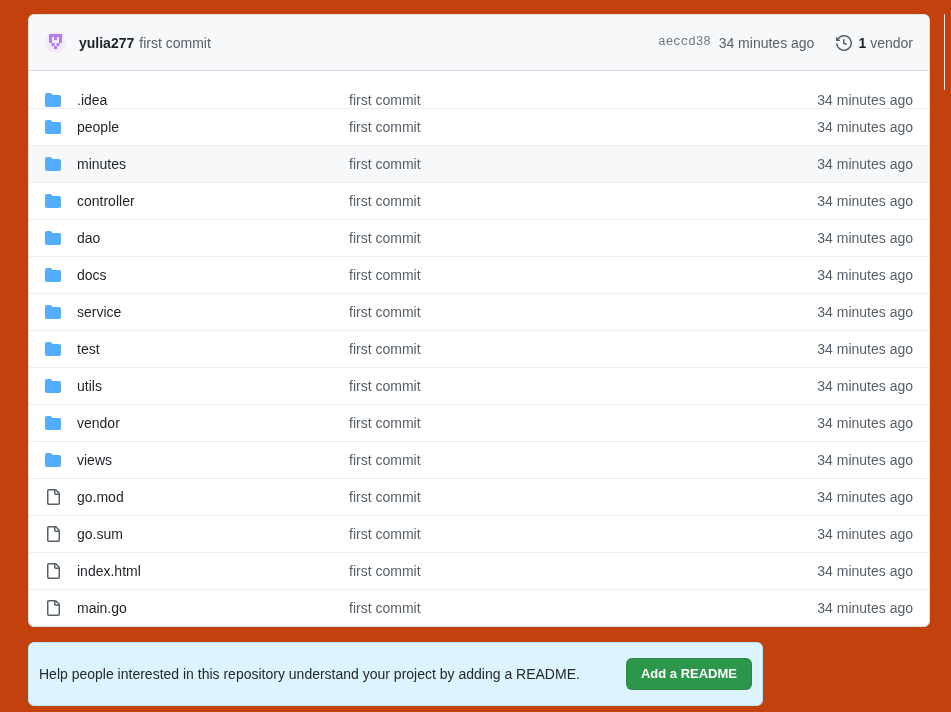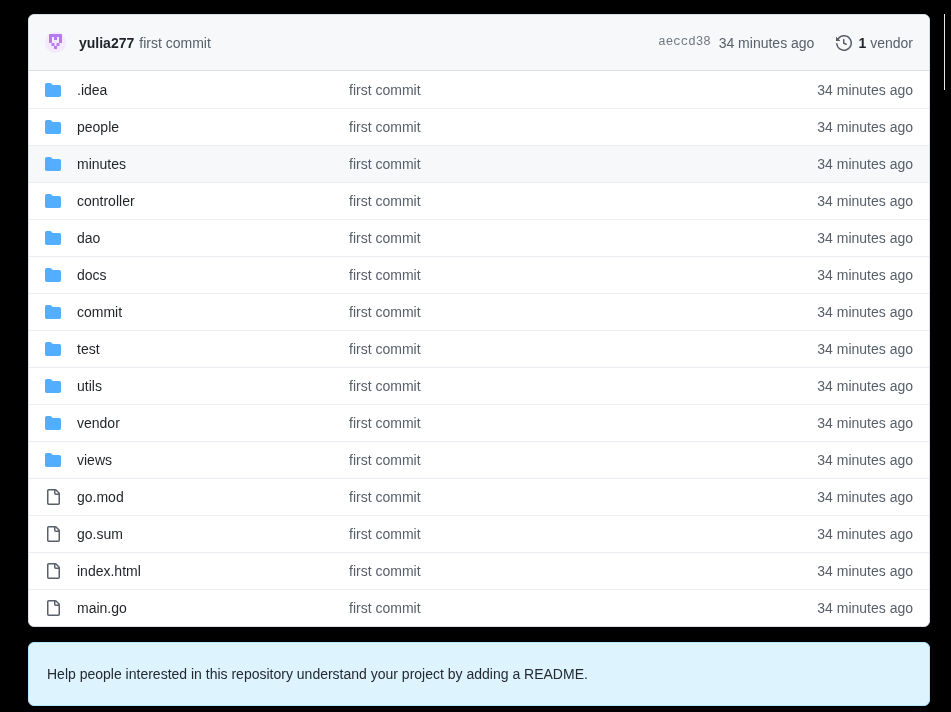--- a/index.html
+++ b/index.html
@@ -11,21 +11,21 @@
     background: #ffffff;
     font-family: "Liberation Sans", sans-serif;
     -webkit-font-smoothing: antialiased;
   }
 
   .page {
     position: relative;
     width: 951px;
     height: 712px;
     overflow: hidden;
-    background: #000000;
+    background: #c2410c;
   }
 
   
   .repo-box {
     position: absolute;
     left: 28px;
     top: 14px;
     width: 902px;
     border: 1px solid #d8dee4;
     border-radius: 6px;
@@ -106,21 +106,21 @@
 
   
   .file-row {
     display: flex;
     align-items: center;
     height: 37px;
     padding: 0 16px;
     border-top: 1px solid #eaeef2;
     background: #ffffff;
   }
-  .file-row:first-child { border-top: none; }
+  .file-row:first-child { border-top: none; align-items: flex-end; }
   .file-row.highlight { background: #f6f8fa; }
 
   .cell-icon {
     width: 32px;
     flex: 0 0 auto;
     display: flex;
     align-items: center;
   }
   .cell-name {
     width: 272px;
@@ -148,28 +148,28 @@
   }
 
   .icon-folder { display: block; }
   .icon-file { display: block; }
 
   
   .readme-banner {
     position: absolute;
     left: 28px;
     top: 642px;
-    width: 902px;
+    width: 735px;
     height: 64px;
     background: #ddf4ff;
     border: 1px solid #b6e3ff;
     border-radius: 6px;
     display: flex;
     align-items: center;
-    padding: 0 18px;
+    padding: 0 10px;
   }
   .readme-text {
     font-size: 14px;
     color: #24292f;
   }
   .readme-btn {
     margin-left: auto;
     background: #2c974b;
     border: 1px solid rgba(27,31,36,0.15);
     border-radius: 6px;
@@ -313,21 +313,21 @@
           <div class="cell-name">docs</div>
           <div class="cell-commit">first commit</div>
           <div class="cell-time">34 minutes ago</div>
         </div>
         <div class="file-row">
           <div class="cell-icon">
             <svg class="icon-folder" width="16" height="16" viewBox="0 0 16 16" aria-hidden="true">
               <path fill="#54aeff" d="M1.75 1A1.75 1.75 0 0 0 0 2.75v10.5C0 14.216.784 15 1.75 15h12.5A1.75 1.75 0 0 0 16 13.25v-8.5A1.75 1.75 0 0 0 14.25 3h-6.5a.25.25 0 0 1-.2-.1l-.9-1.2C6.07 1.26 5.55 1 5 1z"></path>
             </svg>
           </div>
-          <div class="cell-name">commit</div>
+          <div class="cell-name">service</div>
           <div class="cell-commit">first commit</div>
           <div class="cell-time">34 minutes ago</div>
         </div>
         <div class="file-row">
           <div class="cell-icon">
             <svg class="icon-folder" width="16" height="16" viewBox="0 0 16 16" aria-hidden="true">
               <path fill="#54aeff" d="M1.75 1A1.75 1.75 0 0 0 0 2.75v10.5C0 14.216.784 15 1.75 15h12.5A1.75 1.75 0 0 0 16 13.25v-8.5A1.75 1.75 0 0 0 14.25 3h-6.5a.25.25 0 0 1-.2-.1l-.9-1.2C6.07 1.26 5.55 1 5 1z"></path>
             </svg>
           </div>
           <div class="cell-name">test</div>
@@ -402,16 +402,17 @@
           </div>
           <div class="cell-name">main.go</div>
           <div class="cell-commit">first commit</div>
           <div class="cell-time">34 minutes ago</div>
         </div>
       </div>
   </div>
 
   <div class="readme-banner">
     <span class="readme-text">Help people interested in this repository understand your project by adding a README.</span>
+    <button class="readme-btn">Add a README</button>
   </div>
 
 
 </div>
 
 </body></html>

